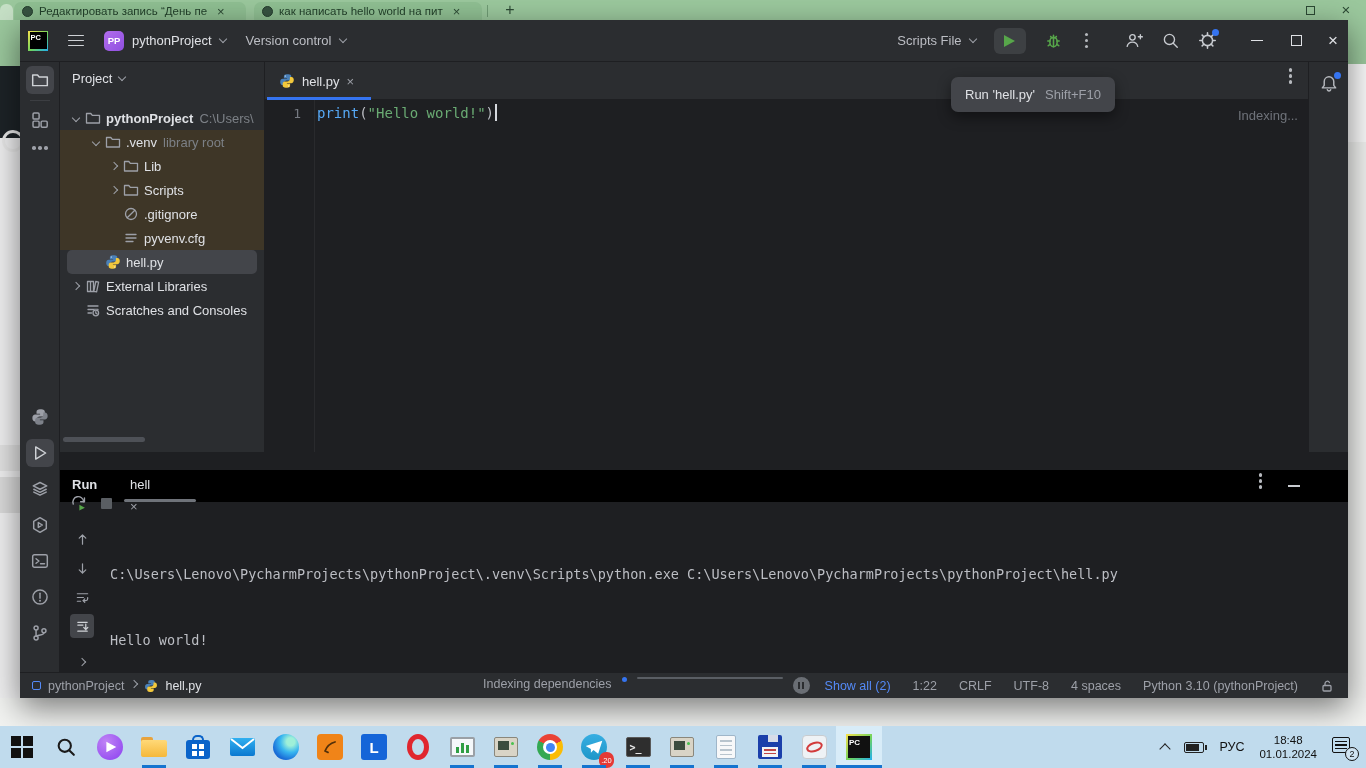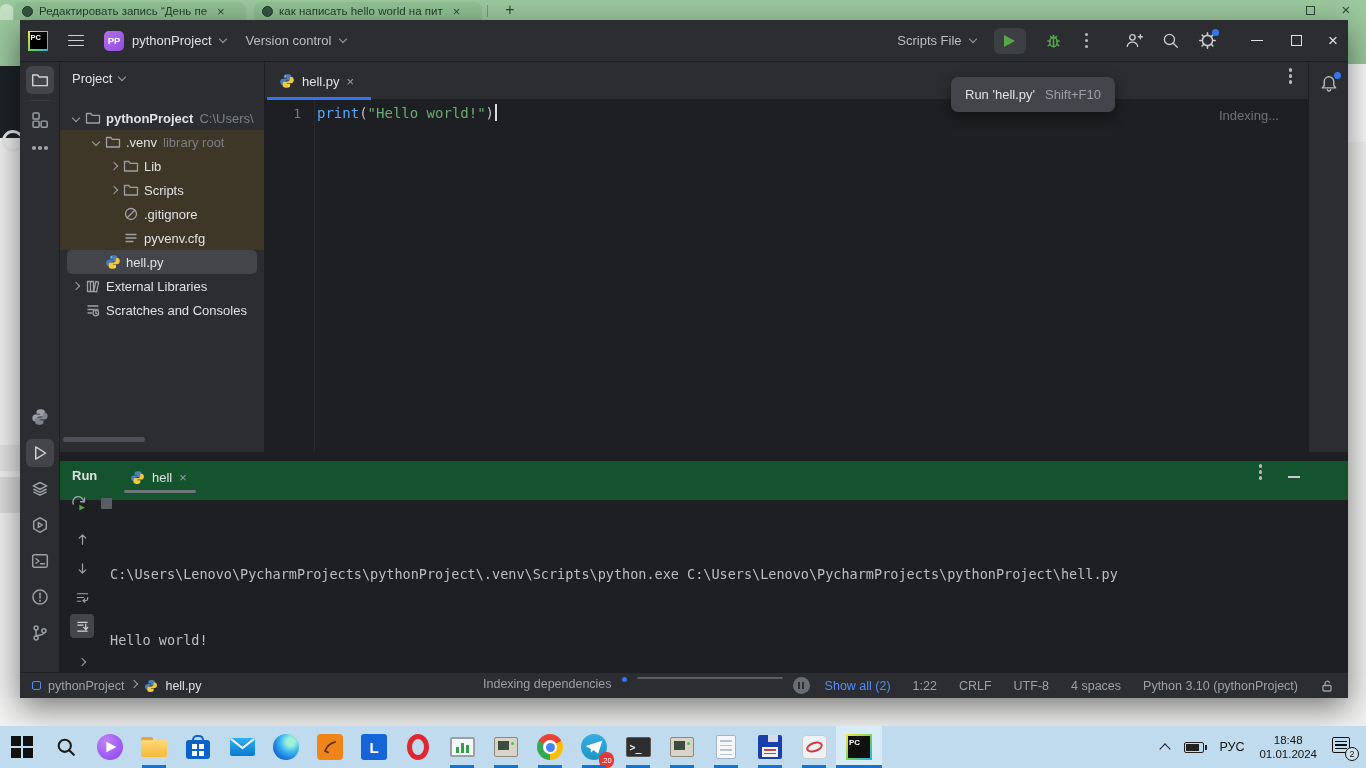--- a/index.html
+++ b/index.html
@@ -92,36 +92,36 @@
 
   
   .editor { position:absolute; left:245px; top:0; width:1043px; height:390px; background:#1e1f22; }
   .edtabbar { position:absolute; left:0; top:0; width:1043px; height:38px; background:#2b2d30; border-bottom:1px solid #1e1f22; }
   .edtab { position:absolute; left:2px; top:0; height:38px; display:flex; align-items:center; gap:7px; padding:0 10px 0 12px; }
   .edtab .bx { color:#9da0a8; font-size:13px; }
   .edtab-line { position:absolute; left:2px; top:35px; width:104px; height:3px; background:#3574f0; }
   .ed-kebab { position:absolute; right:12px; top:12px; }
   .tooltip { position:absolute; left:686px; top:15px; height:35px; background:#43454a; border-radius:7px; box-shadow:0 5px 14px rgba(0,0,0,.45); display:flex; align-items:center; gap:10px; padding:0 14px; z-index:5; }
   .tooltip .tt1 { color:#dfe1e5; } .tooltip .tt2 { color:#9da0a8; }
-  .indexing { position:absolute; right:29px; top:46px; color:#6f737a; }
+  .indexing { position:absolute; right:10px; top:46px; color:#6f737a; }
   .gutter { position:absolute; left:0; top:38px; width:50px; height:352px; border-right:1px solid rgba(255,255,255,.05); }
   .lineno { position:absolute; left:0; top:6px; width:36px; text-align:right; color:#767a82; font:13px "DejaVu Sans Mono", monospace; }
   .codeline { position:absolute; left:52px; top:42px; font:14px "DejaVu Sans Mono", monospace; color:#bcbec4; white-space:pre; }
   .tok-fn { color:#56a8f5; } .tok-str { color:#6aab73; }
   .cursor { display:inline-block; width:2px; height:17px; background:#d6d9de; vertical-align:text-bottom; margin-left:1px; }
 
   
   .rstrip { position:absolute; right:0; top:0; width:40px; height:390px; background:#2b2d30; border-left:1px solid #1e1f22; }
   .bell-wrap { position:relative; margin:12px auto 0; width:20px; height:20px; color:#b6b9be; }
 
   
   .runpanel { position:absolute; left:40px; top:390px; width:1288px; height:220px; background:#1e1f22; border-top:1px solid #1e1f22; }
-  .run-head { position:absolute; left:0; top:8px; width:1288px; height:39px; background:#14532d; }
+  .run-head { position:absolute; left:0; top:17px; width:1288px; height:32px; background:#000000; }
   .run-title { position:absolute; left:12px; top:7px; font-weight:bold; color:#dfe1e5; }
-  .run-tab { position:absolute; left:62px; top:0; height:32px; display:flex; align-items:center; gap:7px; padding:0 8px; color:#dfe1e5; }
+  .run-tab { position:absolute; left:62px; top:0; height:32px; display:flex; gap:7px; padding:0 8px; color:#dfe1e5;flex-direction:column; }
   .run-tab .bx { color:#9da0a8; }
   .run-tab-line { position:absolute; left:64px; top:29px; width:72px; height:3px; border-radius:2px; background:#6f737a; }
   .run-kebab { position:absolute; right:82px; top:9px; }
   .run-min { position:absolute; right:48px; top:15px; width:12px; height:1.6px; background:#c8cbd0; }
   .run-toolbar { position:absolute; left:10px; top:42px; display:flex; gap:14px; align-items:center; }
   .stopsq { width:11px; height:11px; background:#5a5e63; border-radius:1px; }
   .cgutter { position:absolute; left:8px; top:74px; width:28px; display:flex; flex-direction:column; align-items:center; color:#9da0a8; }
   .cgutter .gi { width:24px; height:24px; display:flex; align-items:center; justify-content:center; margin-bottom:5px; }
   .cgutter .gi.active { background:#43454a; border-radius:4px; color:#cfd2d6; }
   .console { position:absolute; left:50px; top:66px; font:13.5px "DejaVu Sans Mono", monospace; color:#bcbec4; line-height:22px; white-space:pre; }

